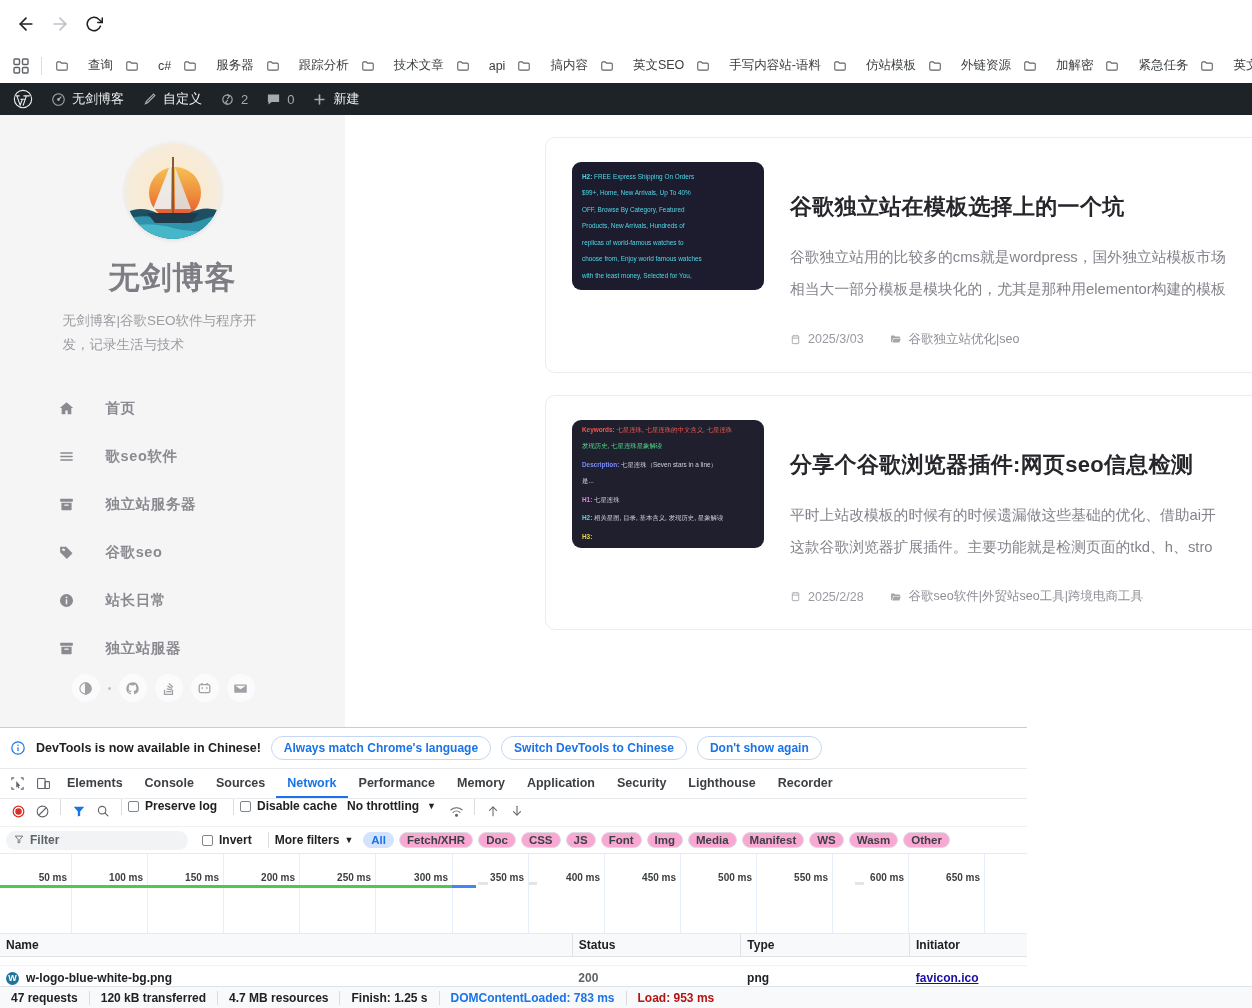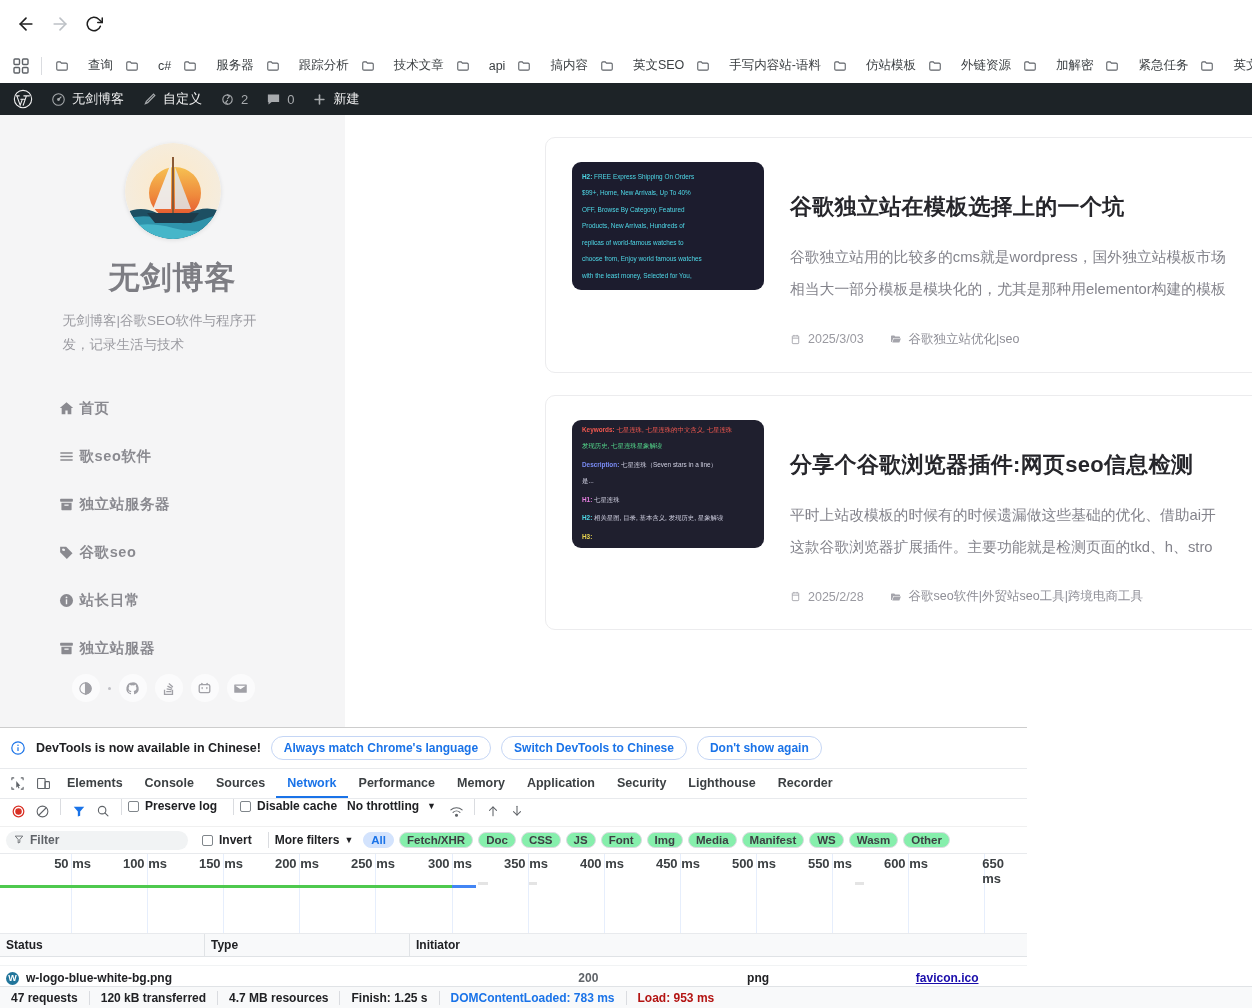--- a/index.html
+++ b/index.html
@@ -72,21 +72,21 @@
   .site-title {
     margin-top: 18px; font-size: 31px; font-weight: bold; color: #7d7d83;
     letter-spacing: 1px;
   }
   .site-desc {
     margin-top: 10px; width: 220px; font-size: 13.5px; color: #9b9ba1;
     line-height: 1.75; text-align: left;
   }
   .nav { margin-top: 28px; width: 230px; }
   .nav-item {
-    display: flex; align-items: center; gap: 4px; height: 48px;
+    display: flex; align-items: center; gap: 30px; height: 48px;
     color: #8a8a90; font-size: 14.5px; font-weight: bold; letter-spacing: .6px;
   }
   .nav-icon { width: 18px; display:flex; align-items:center; justify-content:center; color:#8a8a90;}
   .socials { display: flex; align-items: center; gap: 8px; margin-top: 2px; width:230px; padding-left: 14px;}
   .social {
     width: 28px; height: 28px; border-radius: 50%; background: #fbfbfc;
     display: flex; align-items: center; justify-content: center; color: #a0a0a6;
   }
   .social-dot { width:3px;height:3px;border-radius:50%;background:#bfbfc4;}
 
@@ -161,29 +161,29 @@
   .dt-row2 {
     height: 27px; display: flex; align-items: center; padding: 0 6px; gap: 0;
     border-bottom: 1px solid #e8eaed;
   }
   .filter-box {
     width: 182px; height: 19px; background:#f1f3f4; border-radius: 10px;
     display:flex; align-items:center; gap:6px; padding: 0 8px; color:#5f6368; font-size:12px;
   }
   .chip {
     border: 1px solid #dadce0; border-radius: 9px; padding: 1px 7px; font-size: 11.5px;
-    color: #3c4043; margin-right: 5px; background:#86efac; white-space:nowrap;
+    color: #3c4043; margin-right: 5px; background:#f9a8d4; white-space:nowrap;
   }
   .chip.active { background:#d3e3fd; color:#1a73e8; border-color:#d3e3fd; }
   .morefilters { font-size:12px; color:#202124; display:flex; align-items:center; gap:5px; margin-right:10px;}
 
   
   .dt-overview { position:relative; height: 80px; border-bottom: 1px solid #e8eaed; overflow:hidden;}
   .ov-tick { position:absolute; top:0; bottom:0; width:1px; background:#e6eefc;}
-  .ov-label { position:absolute; top:2px; font-size:13px; color:#3c4043; transform: translateX(-100%); padding-right:4px;margin-left:24px;}
+  .ov-label { position:absolute; top:18px; font-size:10px; color:#3c4043; transform: translateX(-100%); padding-right:4px;}
   .ov-green { position:absolute; height:3px; background:#4ec94e; }
   .ov-blue { position:absolute; height:3px; background:#4285f4; }
   .ov-grey { position:absolute; height:3px; background:#e4e4e4; }
   .ov-vline { position:absolute; top:0; bottom:0; width:1px; background:#1a3fa0; }
 
   
   .dt-table-head {
     height: 23px; display:flex; align-items:center; background:#f8f9fa;
     border-bottom: 1px solid #e0e3e6; font-size: 12px; color:#202124;
   }
@@ -810,20 +810,21 @@
     <div class="ov-grey" style="left:529px; top:28px; width:8px;"></div>
     <div class="ov-grey" style="left:855px; top:28px; width:9px;"></div>
     <div class="ov-grey" style="left:1120px; top:28px; width:14px;"></div>
     <div class="ov-grey" style="left:1140px; top:28px; width:22px;"></div>
     <div class="ov-grey" style="left:1168px; top:28px; width:10px;"></div>
     <div class="ov-green" style="left:1122px; top:35px; width:130px;"></div>
     <div class="ov-vline" style="left:1188px"></div>
   </div>
 
   <div class="dt-table-head">
+    <div class="th" style="width:700px">Name</div>
     <div class="th" style="width:205px">Status</div>
     <div class="th" style="width:205px">Type</div>
     <div class="th" style="width:142px; border-right:none">Initiator</div>
   </div>
 
   <div class="dt-table-body">
     <div class="tr partial">
       <div class="td" style="width:700px">&nbsp;</div>
       <div class="td" style="width:205px">&nbsp;</div>
       <div class="td" style="width:205px">&nbsp;</div>

